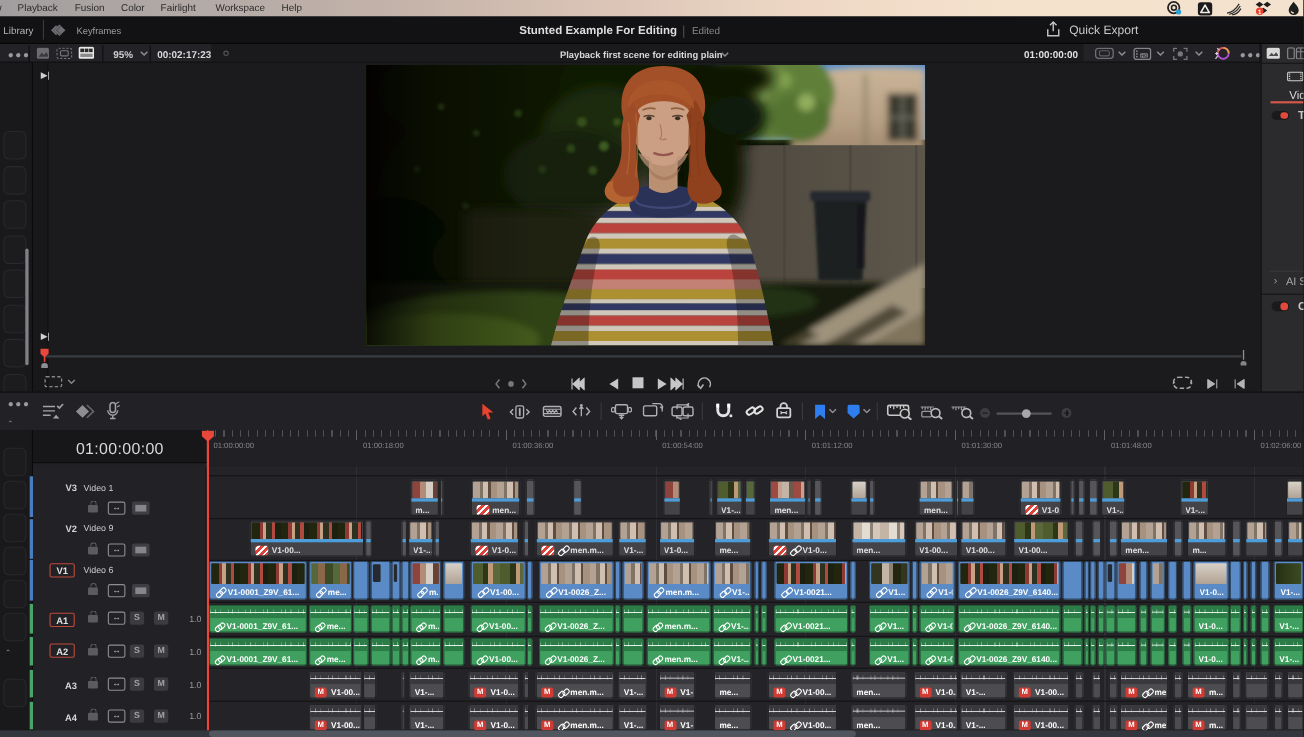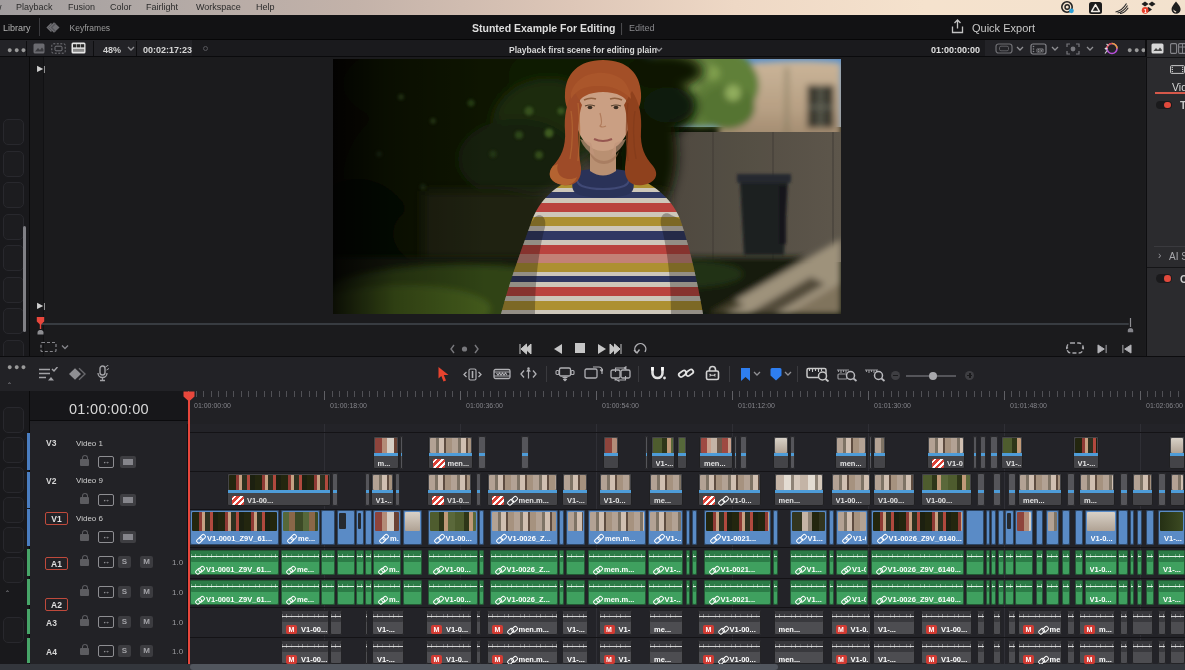--- a/index.html
+++ b/index.html
@@ -67,21 +67,21 @@
 .tFD{background:repeating-linear-gradient(90deg,#c4b4a6 0 8px,#e3dcd2 8px 15px,#8d8275 15px 18px,#d5c8bb 18px 24px)}
 
 .lk{position:relative;width:9px;height:8px;display:inline-block;margin-right:2.5px;flex:none}
 .lk::before,.lk::after{content:"";position:absolute;width:4.5px;height:2.5px;border:1px solid #fff;border-radius:2px;transform:rotate(-45deg)}
 .lk::before{left:0;top:3.5px}.lk::after{left:3.5px;top:1px}
 .off{width:12px;height:9px;border-radius:1.5px;display:inline-block;margin-right:3px;flex:none;background:#dd4339;
  background-image:repeating-linear-gradient(-45deg,transparent 0 2.6px,#fff 2.6px 4.4px);overflow:hidden}
 .mb{width:11px;height:9px;border-radius:2px;background:#d23b33;color:#fff;display:inline-flex;align-items:center;justify-content:center;font-size:7px;font-weight:bold;font-style:normal;margin-right:4px;flex:none}
 
 .hname{position:absolute;left:0;width:158px;height:14px;display:flex;align-items:center}
-.tcode{position:absolute;left:16px;width:24px;text-align:left;color:#d6d6d6;font-size:8.5px;font-weight:bold}
+.tcode{position:absolute;left:16px;width:24px;text-align:right;color:#d6d6d6;font-size:8.5px;font-weight:bold}
 .tbadge{position:absolute;left:15px;width:23px;height:13px;line-height:13px;text-align:center;color:#e0e0e0;font-size:8.5px;font-weight:bold;border:1px solid #bf4a3c;border-radius:2px}
 .tname{position:absolute;left:46px;color:#cfcfcf;font-size:8px}
 .hicons{position:absolute;left:0;width:158px;height:14px}
 .haicons{position:absolute;left:0;width:158px;height:14px}
 .ilock{position:absolute;left:50px;top:3px;width:9px;height:7px;background:#5c5c60;border-radius:1px}
 .ilock::before{content:"";position:absolute;left:1.5px;top:-4px;width:4px;height:4px;border:1.5px solid #5c5c60;border-bottom:none;border-radius:3px 3px 0 0}
 .isel{position:absolute;left:68px;top:0;width:16px;height:12px;border:1px solid #8e8e92;border-radius:2px;color:#b4b4b8;font-size:8px;font-style:normal;text-align:center;line-height:10px}
 .ifilm{position:absolute;left:90px;top:0;width:16px;height:12px;background:#3e3e42;border-radius:2px}
 .ifilm::before{content:"";position:absolute;left:3px;top:3px;width:10px;height:6px;background:#85858b}
 .ism{position:absolute;top:0;width:13px;height:12px;background:#3c3c40;border-radius:2px;color:#a2a2a6;font-size:8px;font-weight:bold;font-style:normal;text-align:center;line-height:12px}
@@ -149,21 +149,21 @@
         <rect x="4" y="3.2" width="7" height="4.6" rx="1" fill="none" stroke="#77777c" stroke-width="1"></rect>
       </svg>
 <svg class="abs" style="left:71px;top:2px" width="15" height="12" viewBox="0 0 15 12">
         <rect x=".5" y=".5" width="14" height="11" rx="1.5" fill="#e8e8e8"></rect>
         <rect x="2" y="2.2" width="3.4" height="3.2" fill="#2a2a2a"></rect>
         <rect x="6" y="2.2" width="3.4" height="3.2" fill="#2a2a2a"></rect>
         <rect x="10" y="2.2" width="3.2" height="3.2" fill="#2a2a2a"></rect>
         <rect x="2" y="6.8" width="11.2" height="3" fill="#8a8a8a"></rect>
       </svg>
 <span class="abs" style="left:93px;top:1px;width:1px;height:15px;background:#0e0e10"></span>
-<span class="abs" style="left:103px;top:4.5px;color:#d0d0d0;font-size:9px;font-weight:bold">48%</span>
+<span class="abs" style="left:103px;top:4.5px;color:#d0d0d0;font-size:9px;font-weight:bold">95%</span>
 <svg class="abs" style="left:127px;top:6px" width="8" height="5" viewBox="0 0 8 5">
         <path d="M1 1 4 4 7 1" fill="none" stroke="#909094" stroke-width="1.3"></path>
       </svg>
 <span class="abs" style="left:136px;top:1px;width:1px;height:15px;background:#0e0e10"></span>
 <span class="abs" style="left:143px;top:4.5px;color:#d8d8d8;font-size:9px;font-weight:bold">00:02:17:23</span>
 <span class="abs" style="left:203px;top:6px;width:5px;height:5px;border:1px solid #55555a;border-radius:50%"></span>
 <span class="abs" style="left:509px;top:5px;color:#d8d8d8;font-size:8.5px;font-weight:bold">Playback first scene for editing plain</span>
 <svg class="abs" style="left:655px;top:7px" width="8" height="5" viewBox="0 0 8 5">
         <path d="M1 1 4 4 7 1" fill="none" stroke="#909094" stroke-width="1.3"></path>
       </svg>
@@ -1611,21 +1611,21 @@
       <div class="hname" style="top:132px">
         <span class="tbadge">A1</span>
       </div>
       <div class="haicons" style="top:132px">
         <i class="ilock"></i>
         <i class="isel">↔</i>
         <i class="ism" style="left:88px">S</i>
         <i class="ism" style="left:110px">M</i>
         <span class="vol">1.0</span>
       </div>
-      <div class="hname" style="top:173px">
+      <div class="hname" style="top:160px">
         <span class="tbadge">A2</span>
       </div>
       <div class="haicons" style="top:162px">
         <i class="ilock"></i>
         <i class="isel">↔</i>
         <i class="ism" style="left:88px">S</i>
         <i class="ism" style="left:110px">M</i>
         <span class="vol">1.0</span>
       </div>
       <div class="hname" style="top:192px">

